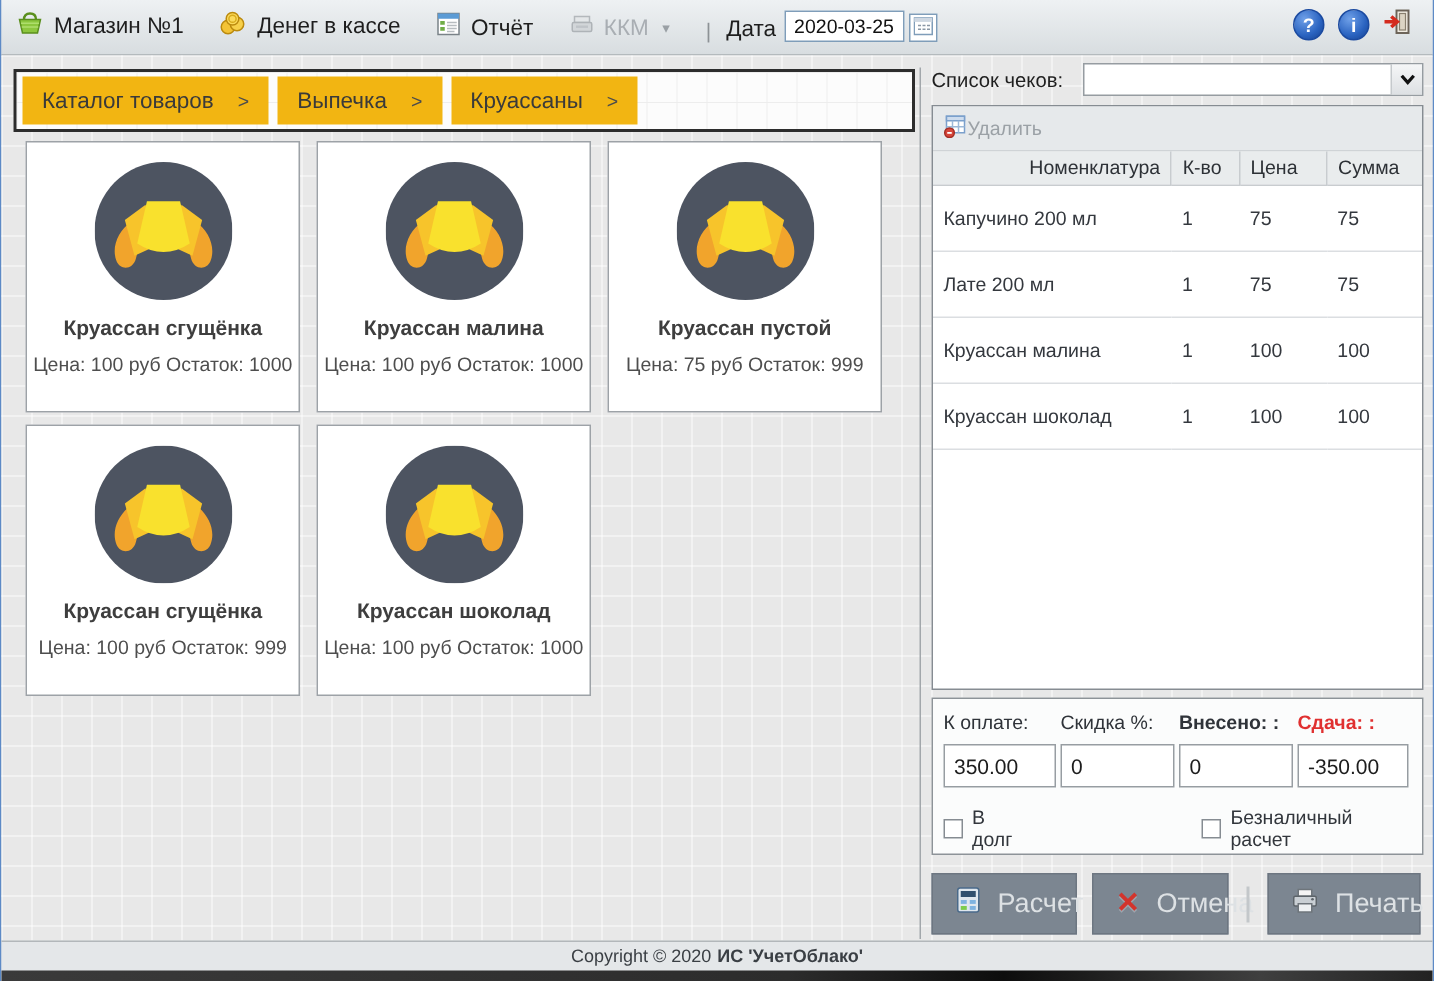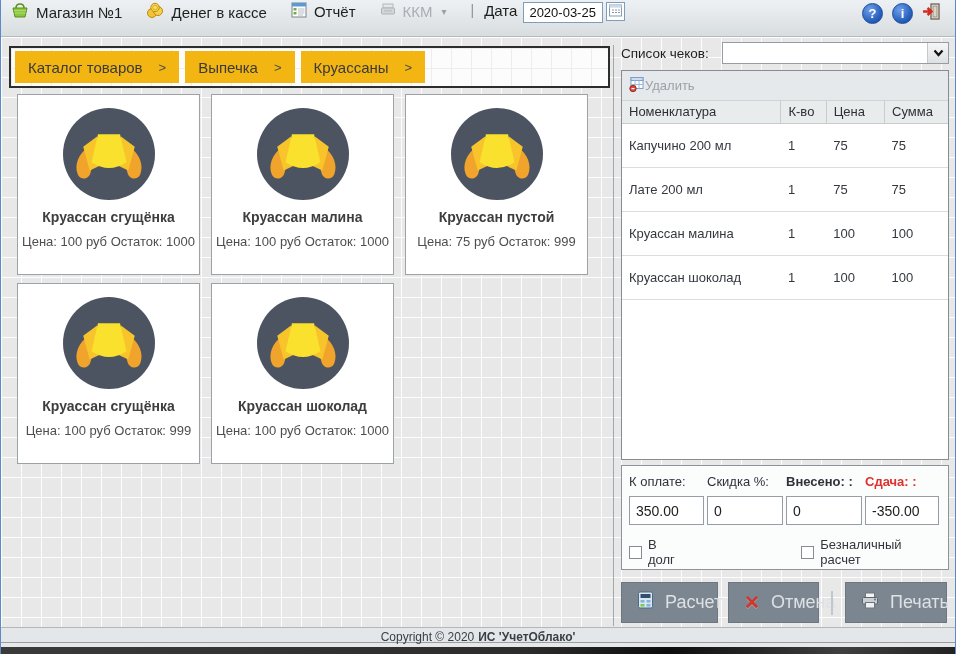--- a/index.html
+++ b/index.html
@@ -3,21 +3,21 @@
 <meta charset="utf-8">
 <style>
   * { margin:0; padding:0; box-sizing:border-box; }
   html,body { width:956px; height:654px; }
   body { font-family:"Liberation Sans", sans-serif; background:#e8e8e8; position:relative; overflow:hidden; }
   #app { position:absolute; inset:0; border-left:1px solid #5d8ac6; border-right:1px solid #5d8ac6; }
 
   
   .toolbar { position:absolute; left:0; right:0; top:0; height:37px;
     background:linear-gradient(#eef1f3,#d8dde0); border-bottom:1px solid #b4babd;
-    display:flex; align-items:flex-start; padding:2px 10px; font-size:15px; color:#1e1e1e; }
+    display:flex; align-items:flex-end; padding:8px 10px; font-size:15px; color:#1e1e1e; }
   .tb-group { display:flex; align-items:center; gap:7px; margin-right:24px; cursor:default; }
   .tb-group.disabled { color:#a9aeb3; }
   .tb-sep { color:#8d9296; margin:0 10px 0 0; font-size:14px; }
   .date-input { width:80px; height:21px; border:1px solid #7f9db9; font-size:13px;
     padding:0 5px; font-family:"Liberation Sans",sans-serif; color:#111; }
   .date-cal { width:19px; height:19px; margin-left:3px; border:1px solid #7f9db9; background:#fff;
     display:flex; align-items:center; justify-content:center; padding:0; }
   .tb-right { margin-left:auto; display:flex; align-items:center; gap:9px; padding-right:4px; }
   .round-ic { width:21px; height:21px; border-radius:50%;
     background:radial-gradient(circle at 35% 30%, #6fa0e8, #2a63c0 60%, #16418f);
@@ -63,21 +63,21 @@
 
   .checksbox { margin-top:6px; width:328px; height:390px; border:1px solid #868c92; background:#fff;
     display:flex; flex-direction:column; }
   .grid-toolbar { height:30px; background:#e6e9eb; border-bottom:1px solid #cfd3d6;
     display:flex; align-items:center; padding:0 7px; flex:0 0 auto; }
   .delete-btn { display:flex; align-items:center; background:transparent; border:none;
     color:#9ba1a6; font-size:13px; font-family:"Liberation Sans",sans-serif; }
   table.checks { width:100%; border-collapse:collapse; font-size:13px; color:#34383e; table-layout:fixed; }
   table.checks th { background:#e9eced; border:1px solid #c8ccCF; border-top:none; height:22px;
     font-weight:normal; text-align:left; padding:0 7px; color:#2d3136; font-size:13px; }
-  table.checks th:first-child { border-left:none; }
+  table.checks th:first-child { border-left:none;text-align:right; }
   table.checks th:last-child { border-right:none; }
   table.checks td { border-bottom:1px solid #dbdee1; height:44px; padding:0 7px; vertical-align:middle; }
 
   .paybox { margin-top:5px; width:328px; height:105px; border:1px solid #8d9398; background:#fbfcfc;
     padding:8px 7px 0 7px; }
   .pay-grid { display:grid; grid-template-columns:75px 76px 76px 74px; column-gap:3px; }
   .pay-label { font-size:13px; color:#2f3339; }
   .pay-label.bold { font-weight:bold; }
   .pay-label.red { font-weight:bold; color:#e03030; }
   .pay-grid input { margin-top:7px; height:29px; width:100%; border:1px solid #979da2;
@@ -92,21 +92,21 @@
     font-size:18px; font-family:"Liberation Sans",sans-serif; display:flex; align-items:center;
     gap:11px; padding:0 15px; cursor:pointer; }
   .btn-calc { width:97px; margin-right:10px; }
   .btn-cancel { width:91px; }
   .act-sep { width:2px; height:24px; background:#c3c7ca; margin:0 12px; }
   .btn-print { width:102px; }
   .cancel-x { color:#d3342c; font-weight:bold; font-size:19px; line-height:1;
     text-shadow:0 1px 0 rgba(255,255,255,.25); }
 
   
-  .footer { position:absolute; left:0; right:0; top:627px; height:16px; background:#e4e7e9;
+  .footer { position:absolute; left:0; right:0; top:627px; height:28px; background:#e4e7e9;
     border-top:1px solid #b2b7ba; border-bottom:1px solid #989da1; text-align:center;
     font-size:12px; color:#3a3f44; line-height:19px; }
   .footer b { margin-left:4px; }
   .bottomstrip { position:absolute; left:0; right:0; bottom:0; height:7px;
     background:linear-gradient(to right,#3a3a3a 0%, #2c2c2c 55%, #0d0d0d 70%, #3f3f3f 88%, #222 100%); }
 </style>
 </head>
 <body>
 
 <svg width="0" height="0" style="position:absolute">

